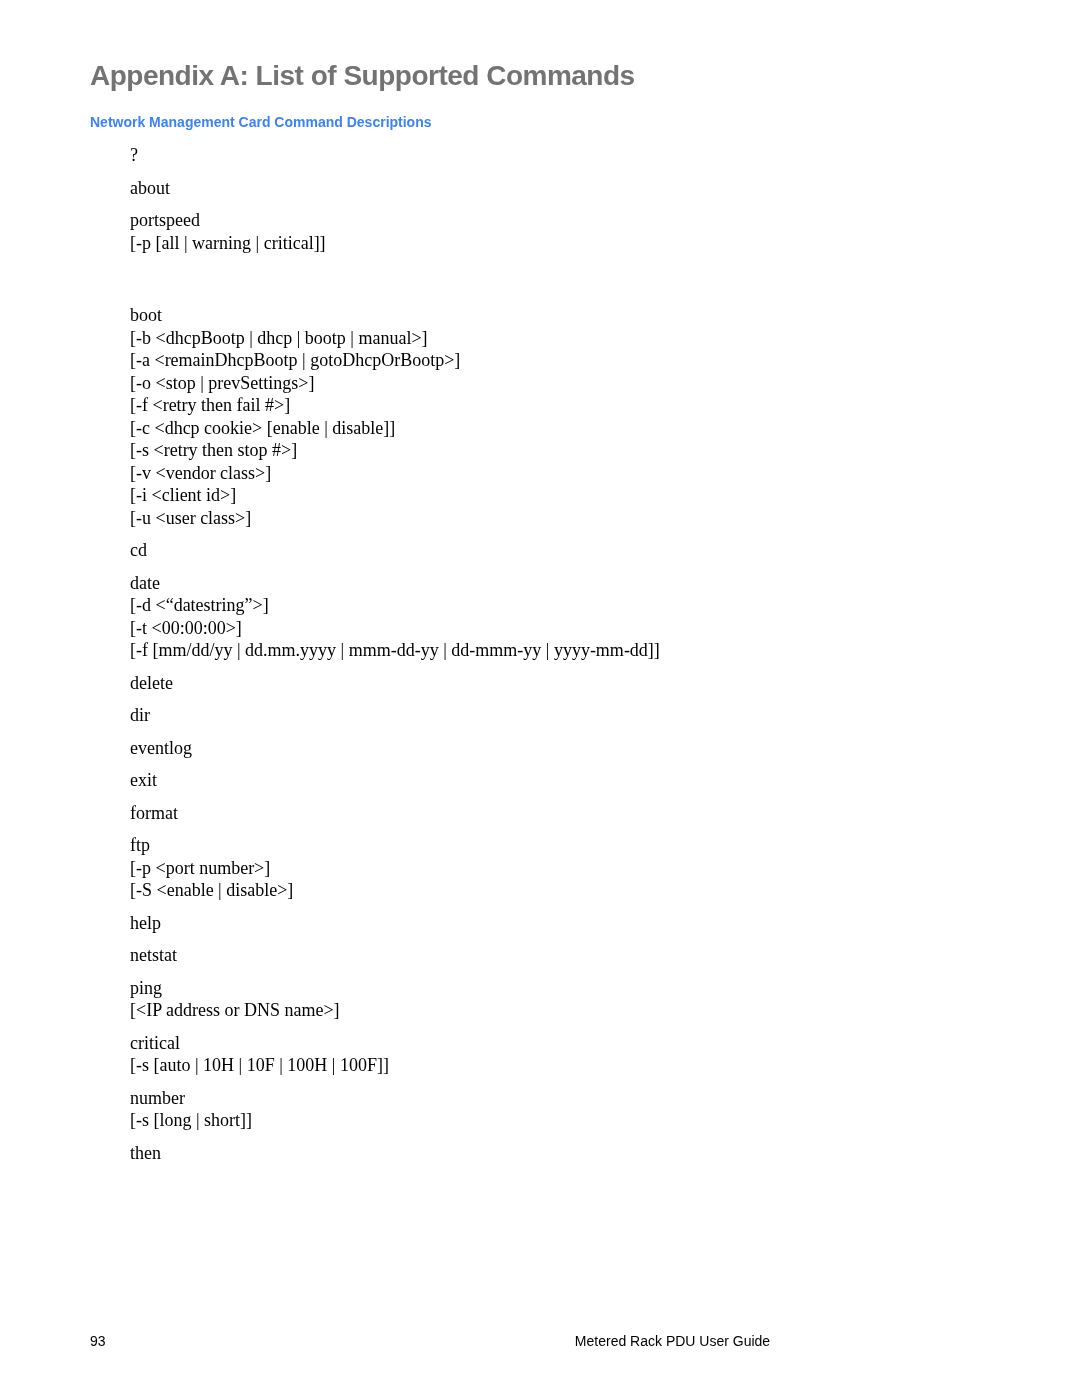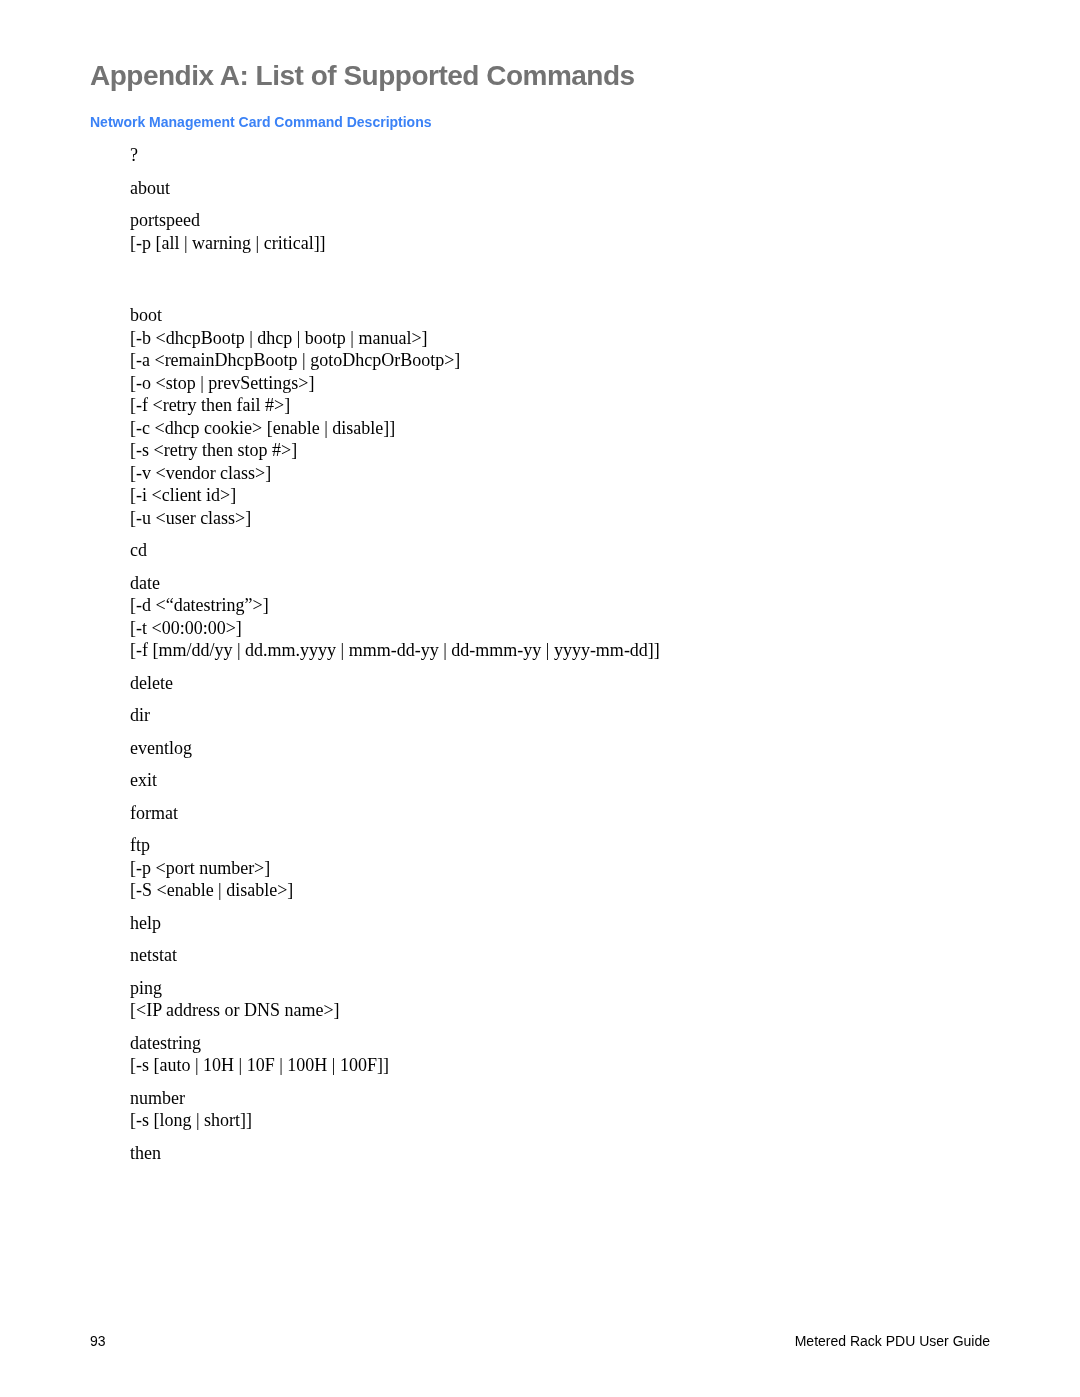--- a/index.html
+++ b/index.html
@@ -54,21 +54,21 @@
       font-family: Arial, Helvetica, sans-serif;
       font-weight: normal;
       font-size: 14px;
       color: #000;
     }
     .footer .page-num {
       width: 250px;
     }
     .footer .doc-title {
       flex: 1;
-      text-align: right;
+      text-align: center;
       padding-left: 15px;
     }
   </style>
 </head>
 <body>
 
 <h1 class="page-title">Appendix A: List of Supported Commands</h1>
 <h2 class="section-heading">Network Management Card Command Descriptions</h2>
 
 <div class="command-list" id="command-list">
@@ -127,21 +127,21 @@
       <div class="line">help</div>
     </div>
     <div class="command-block">
       <div class="line">netstat</div>
     </div>
     <div class="command-block">
       <div class="line">ping</div>
       <div class="line">[&lt;IP address or DNS name&gt;]</div>
     </div>
     <div class="command-block">
-      <div class="line">datestring</div>
+      <div class="line">critical</div>
       <div class="line">[-s [auto | 10H | 10F | 100H | 100F]]</div>
     </div>
     <div class="command-block">
       <div class="line">number</div>
       <div class="line">[-s [long | short]]</div>
     </div>
     <div class="command-block">
       <div class="line">then</div>
     </div>
   </div>

